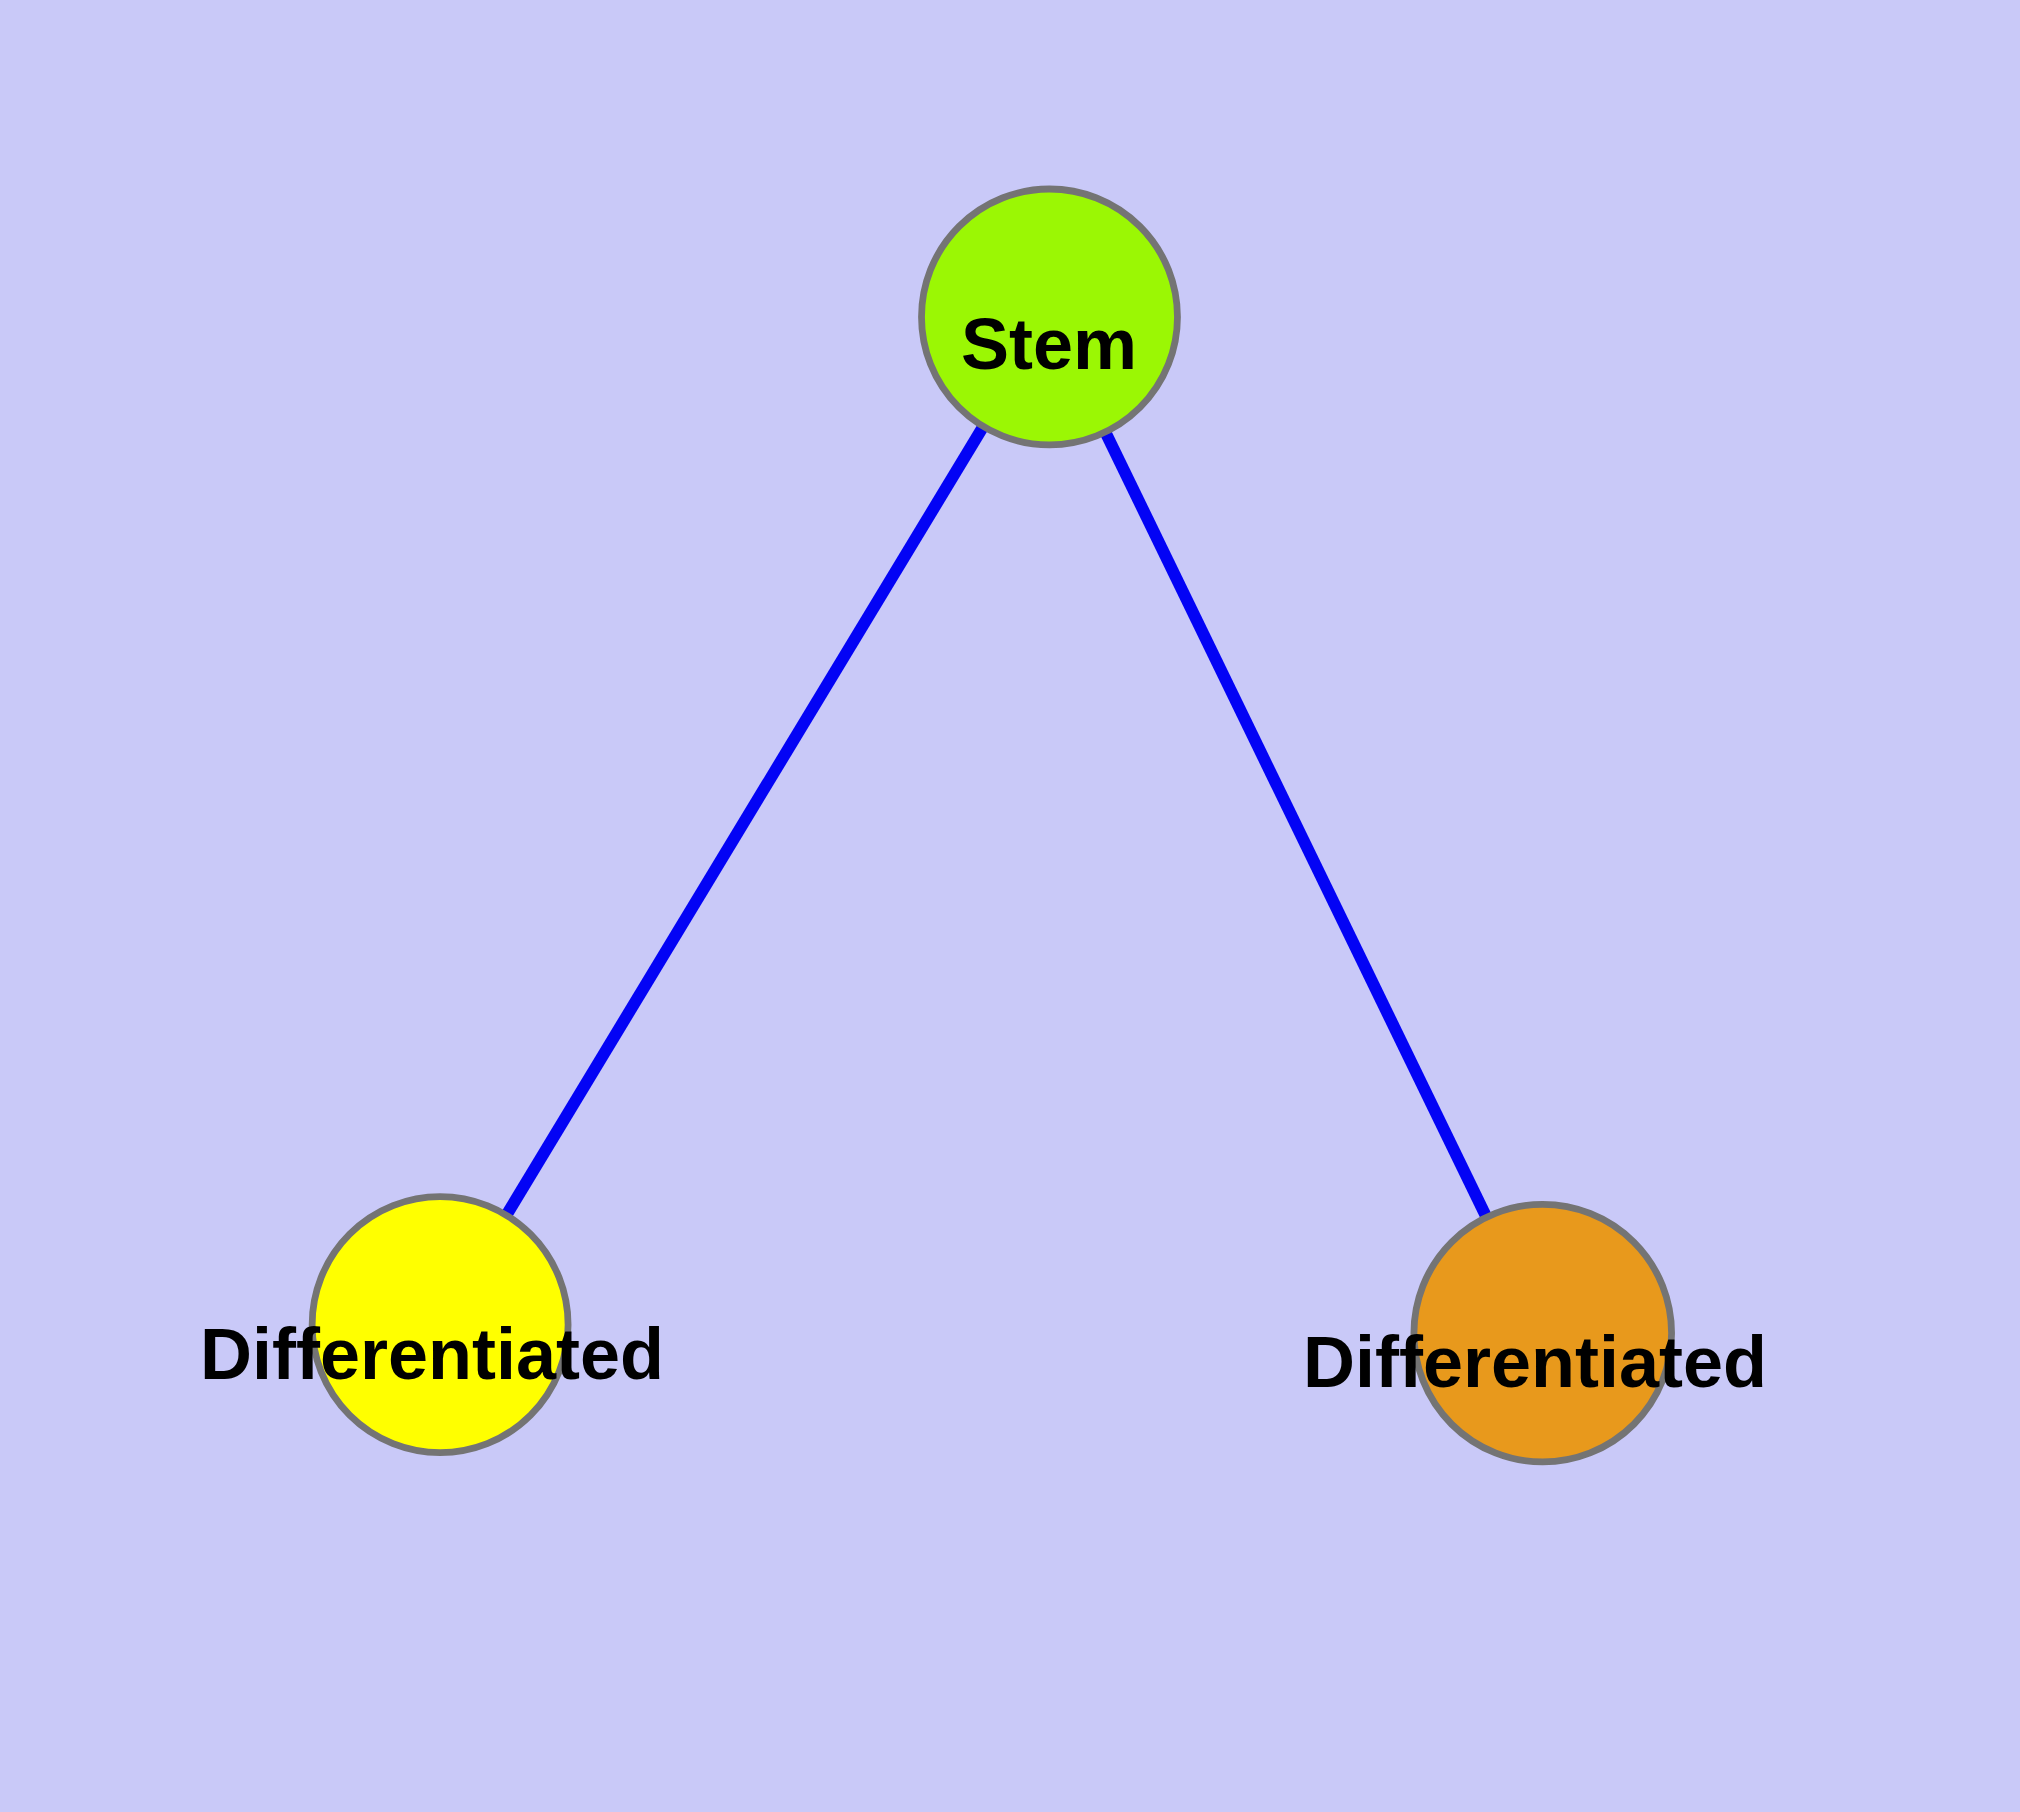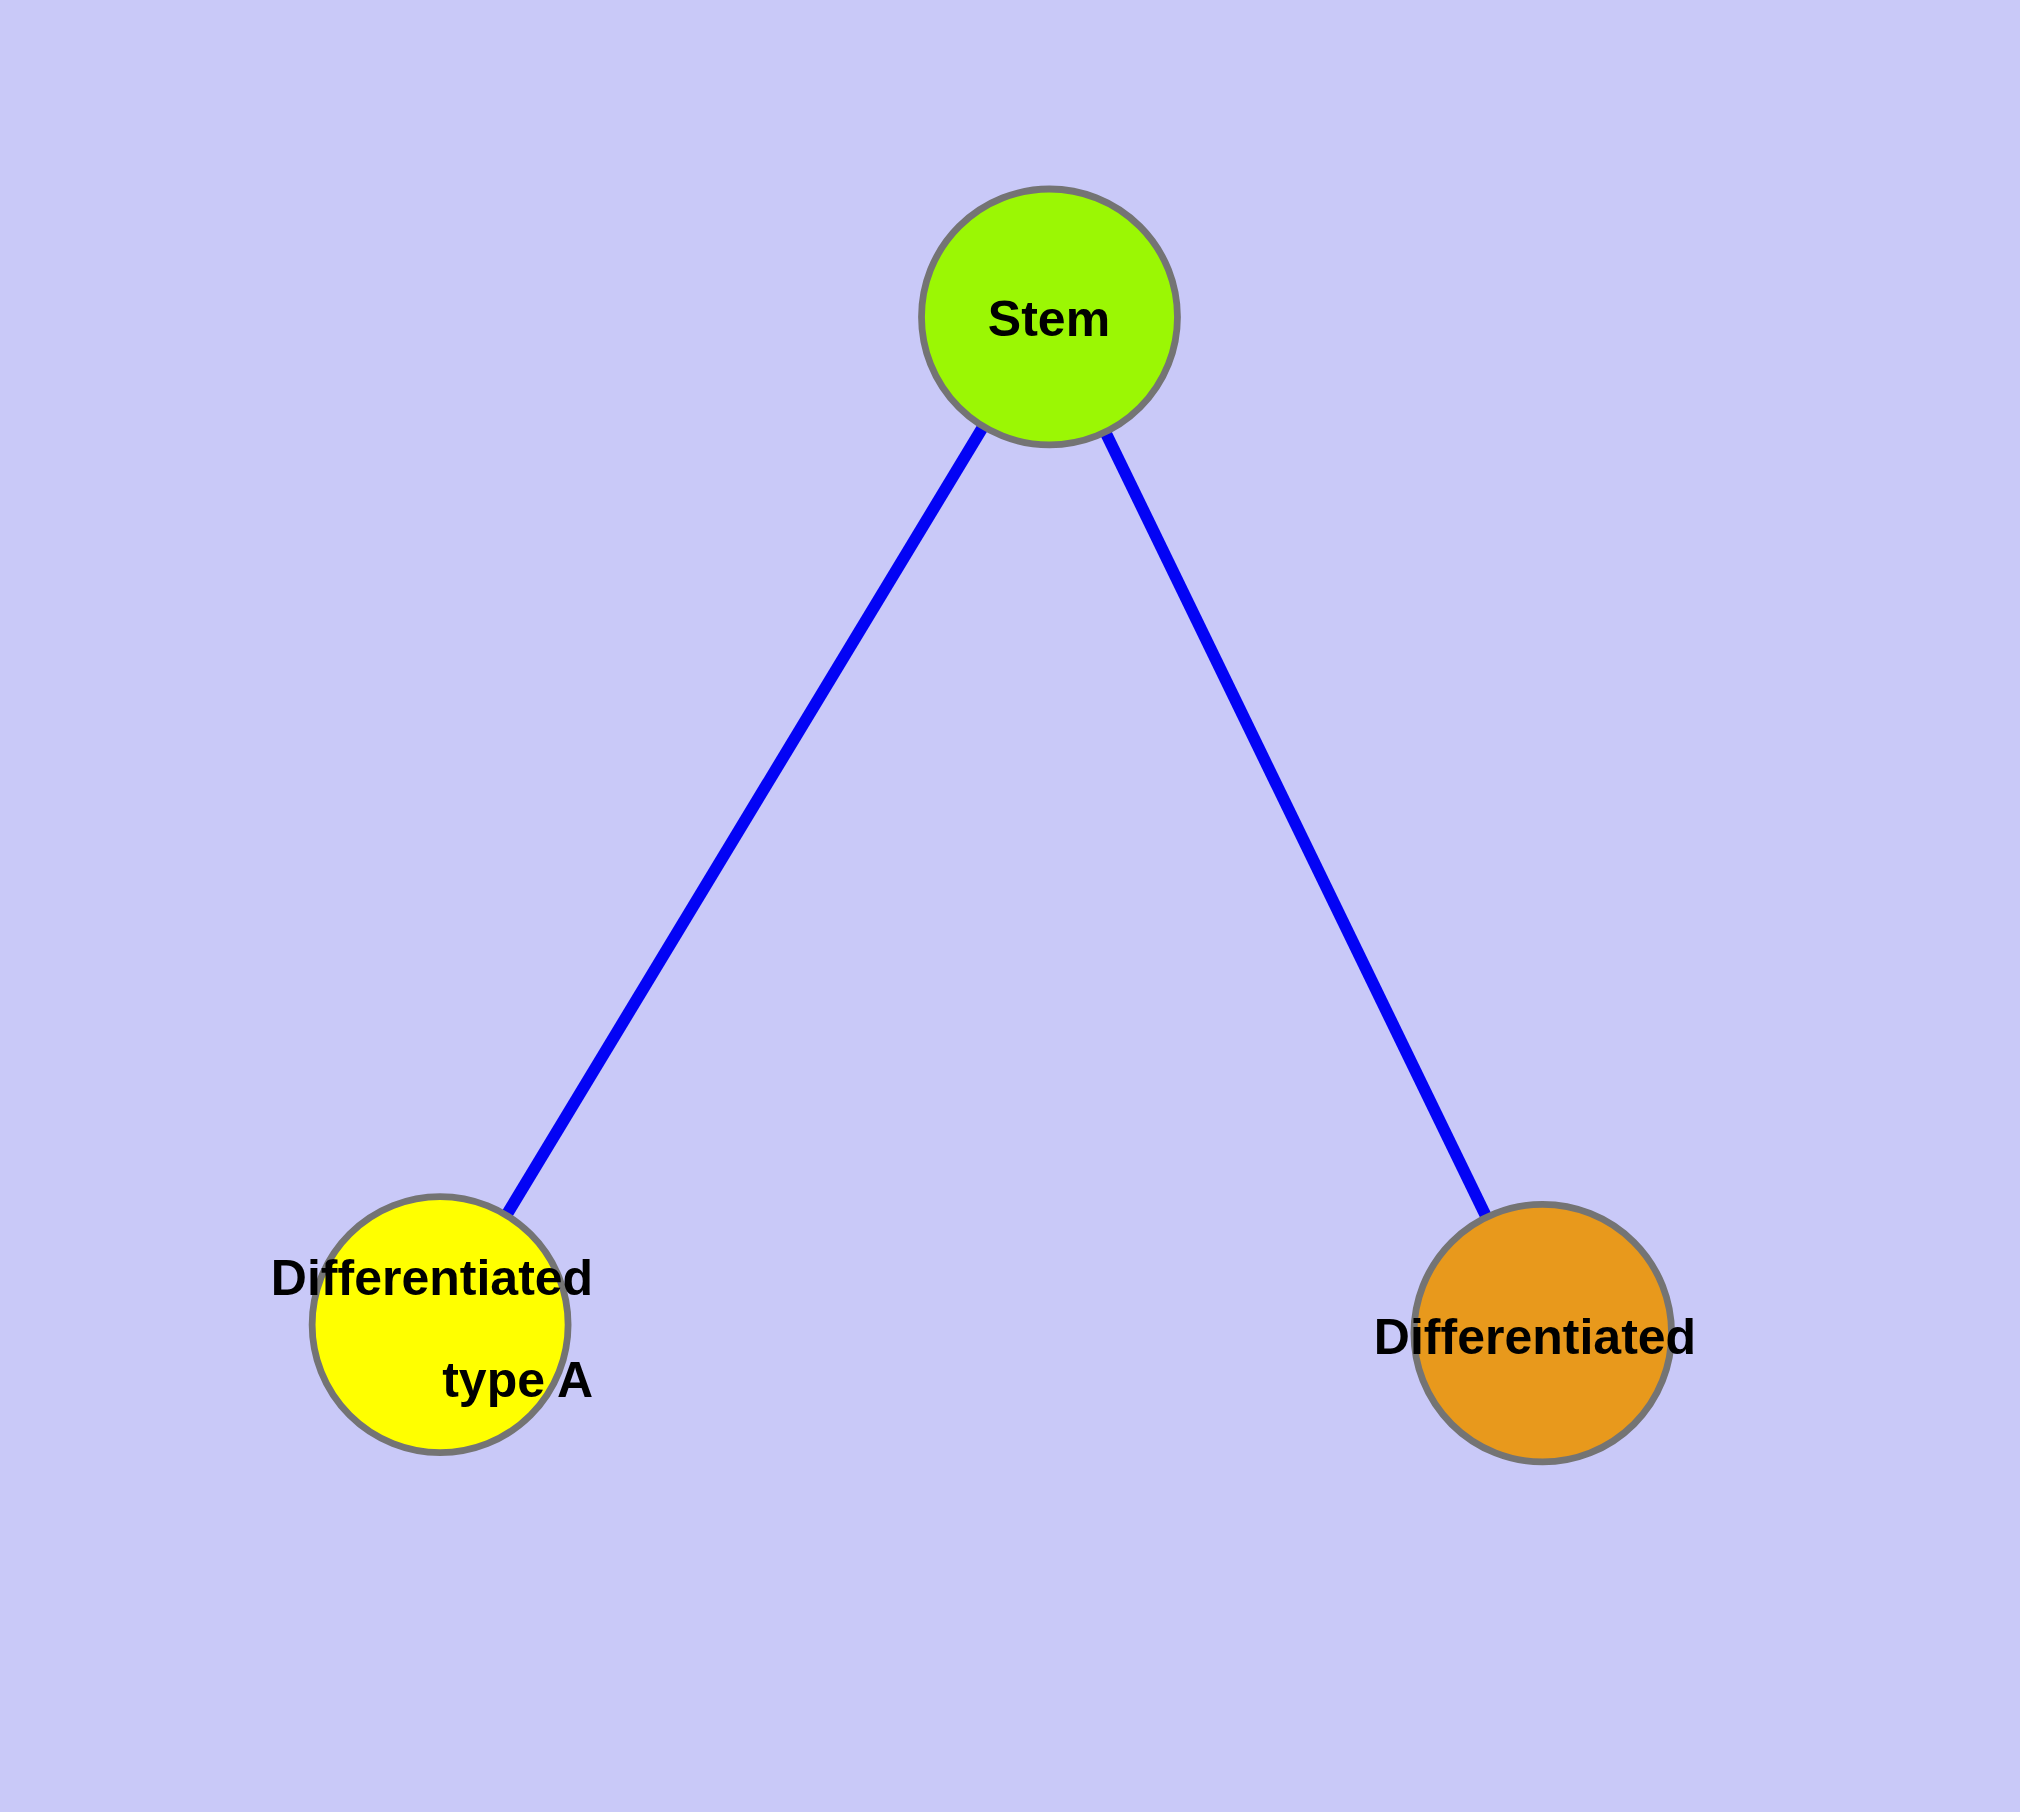--- a/index.html
+++ b/index.html
@@ -21,27 +21,28 @@
     position: absolute;
     left: 0;
     top: 0;
     width: 2021px;
     height: 1812px;
     display: block;
   }
   .node-label {
     position: absolute;
     transform: translate(-50%, -50%);
-    text-align: right;
+    text-align: left;
     white-space: nowrap;
     font-weight: 700;
-    font-size: 50px;
+    font-size: 72px;
     line-height: 102px;
     color: #000000;
     letter-spacing: 0px;
+    margin-top: 25px;
   }
   .node-label .label-line {
     display: block;
   }
   
   .label-stem   { left: 1049px; top: 319px; }
   .label-type-a { left: 432px;  top: 1329px; }
   .label-type-b { left: 1535px; top: 1337px; }
 </style>
 </head>
@@ -58,21 +59,20 @@
     <circle cx="519" cy="1563" r="151" stroke-width="8" fill="#ffff00" stroke="#747474"></circle>
     <circle cx="1820" cy="1573" r="152" stroke-width="8" fill="#e8991c" stroke="#747474"></circle>
   </svg>
 
   <div class="node-label label-stem">
     <span class="label-line">Stem</span>
   </div>
 
   <div class="node-label label-type-a">
     <span class="label-line">Differentiated</span>
-    <span class="label-line">type A</span>
   </div>
 
   <div class="node-label label-type-b">
     <span class="label-line">Differentiated</span>
   </div>
 
 </div>
 
 
 </body></html>

